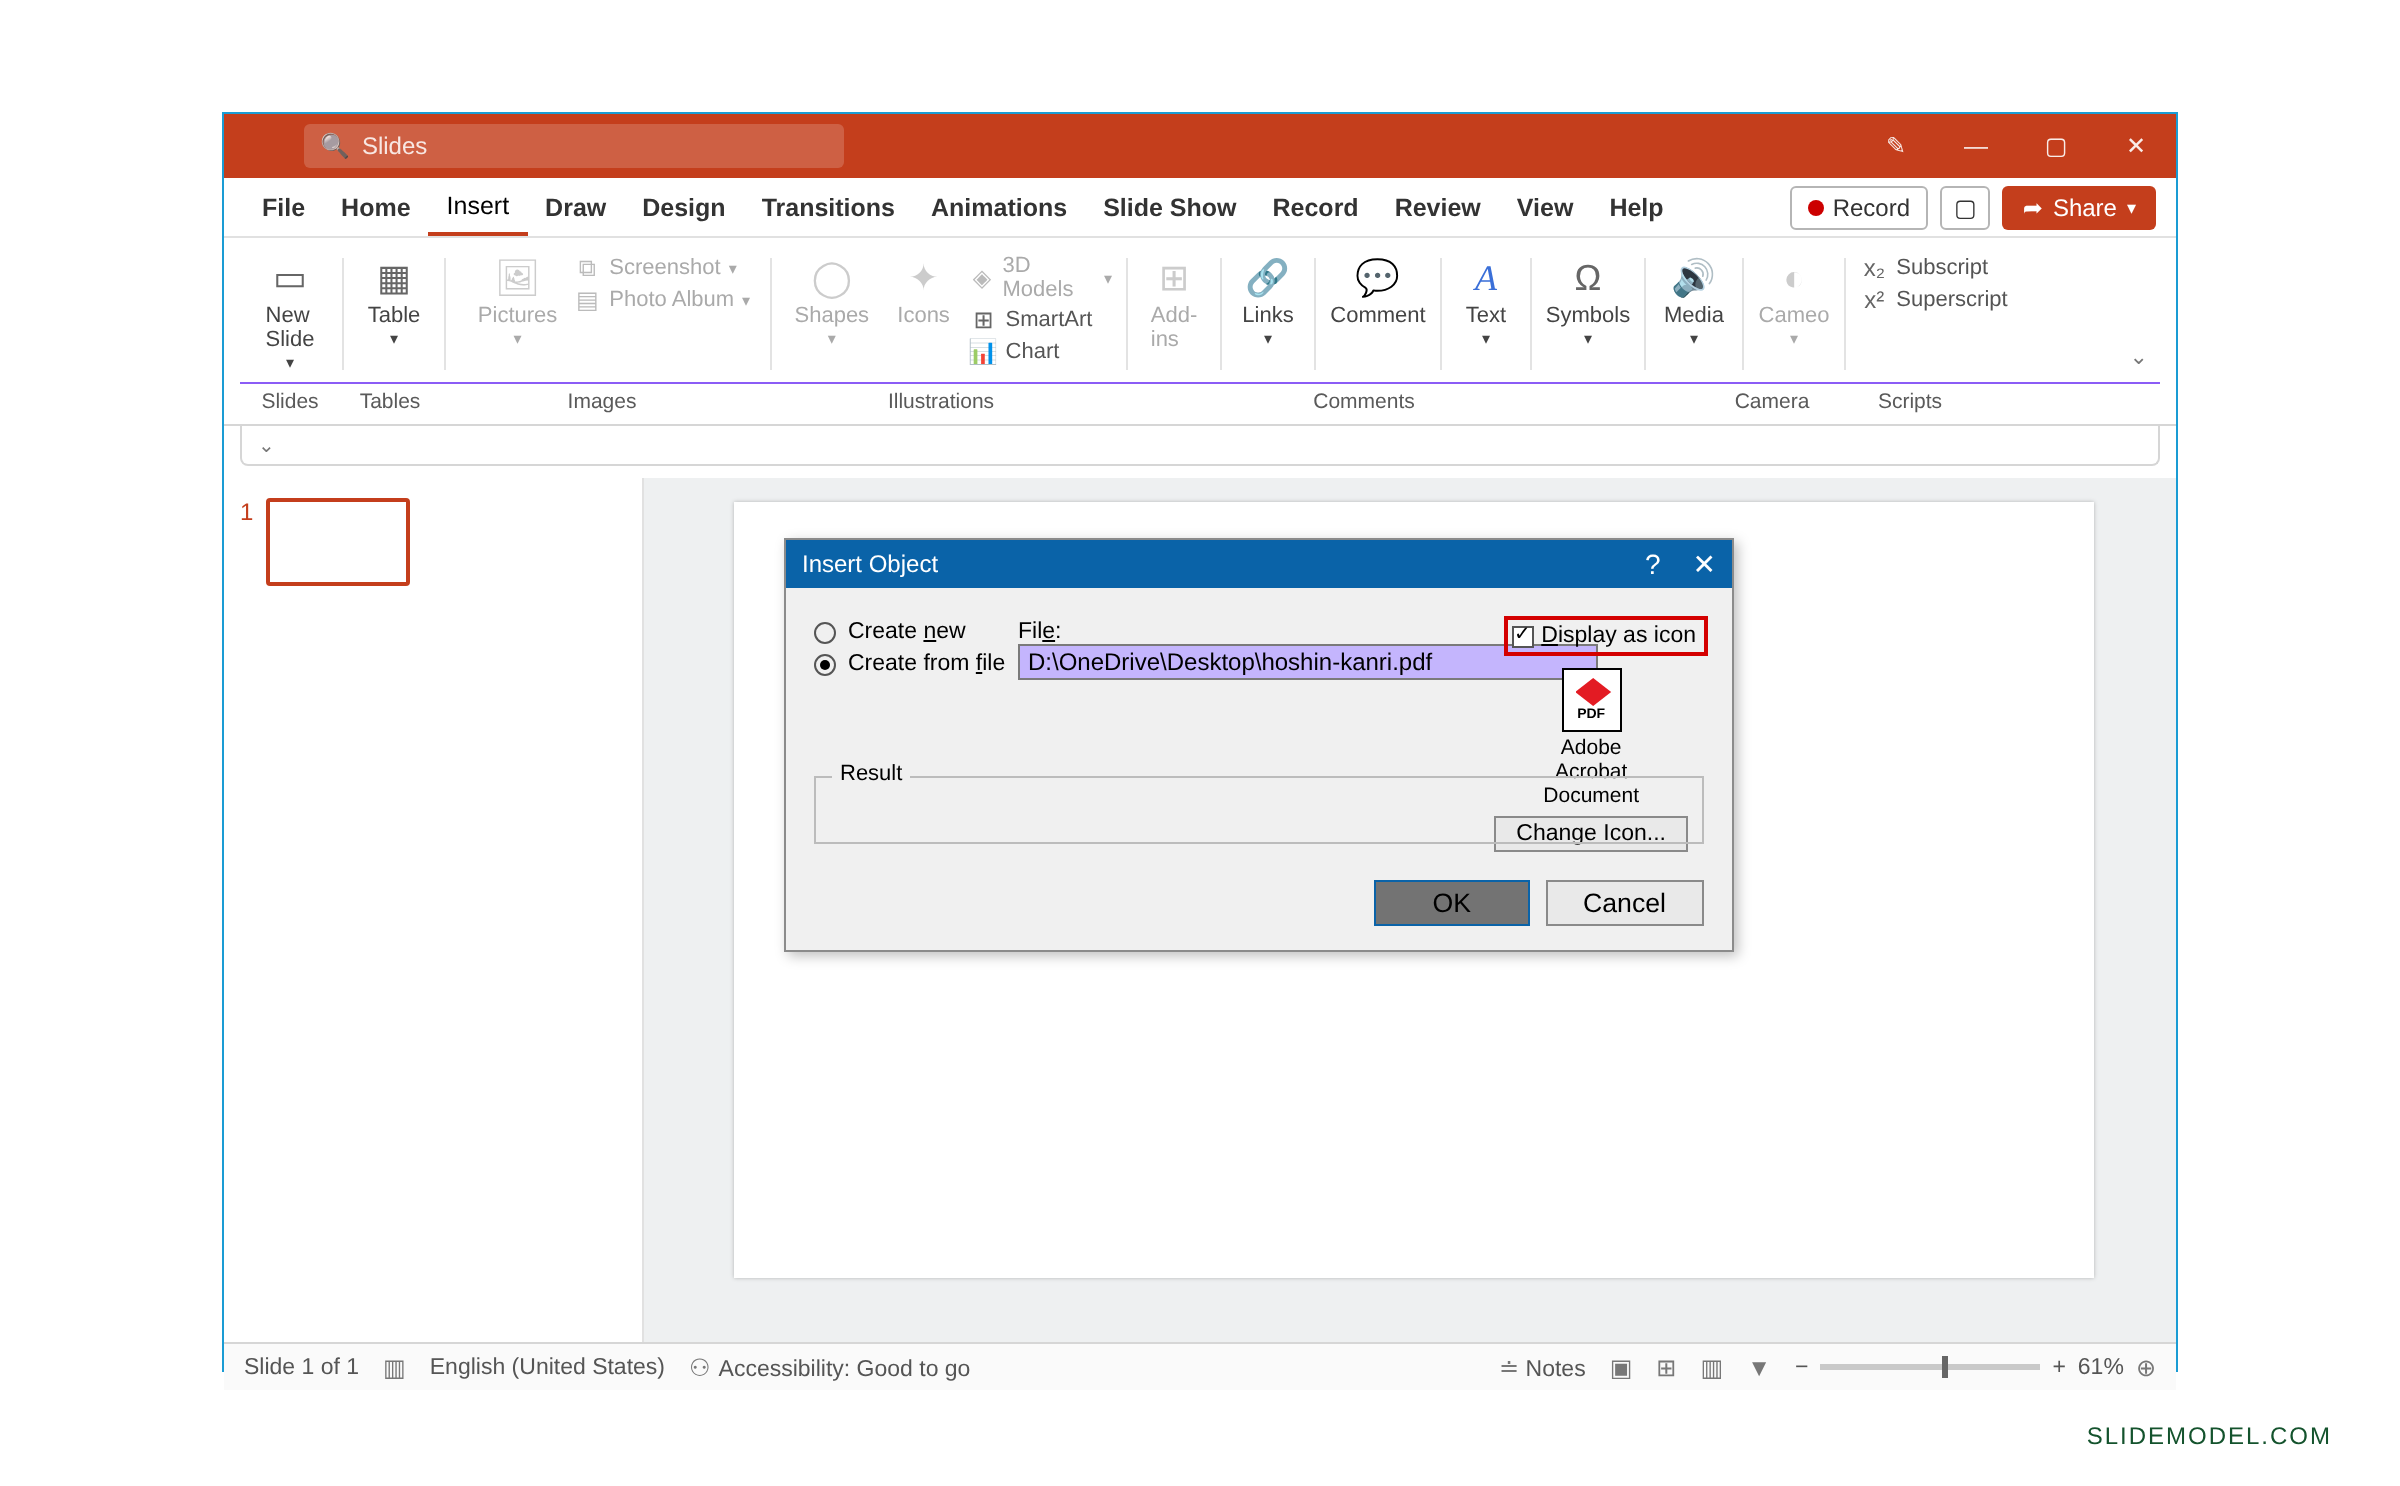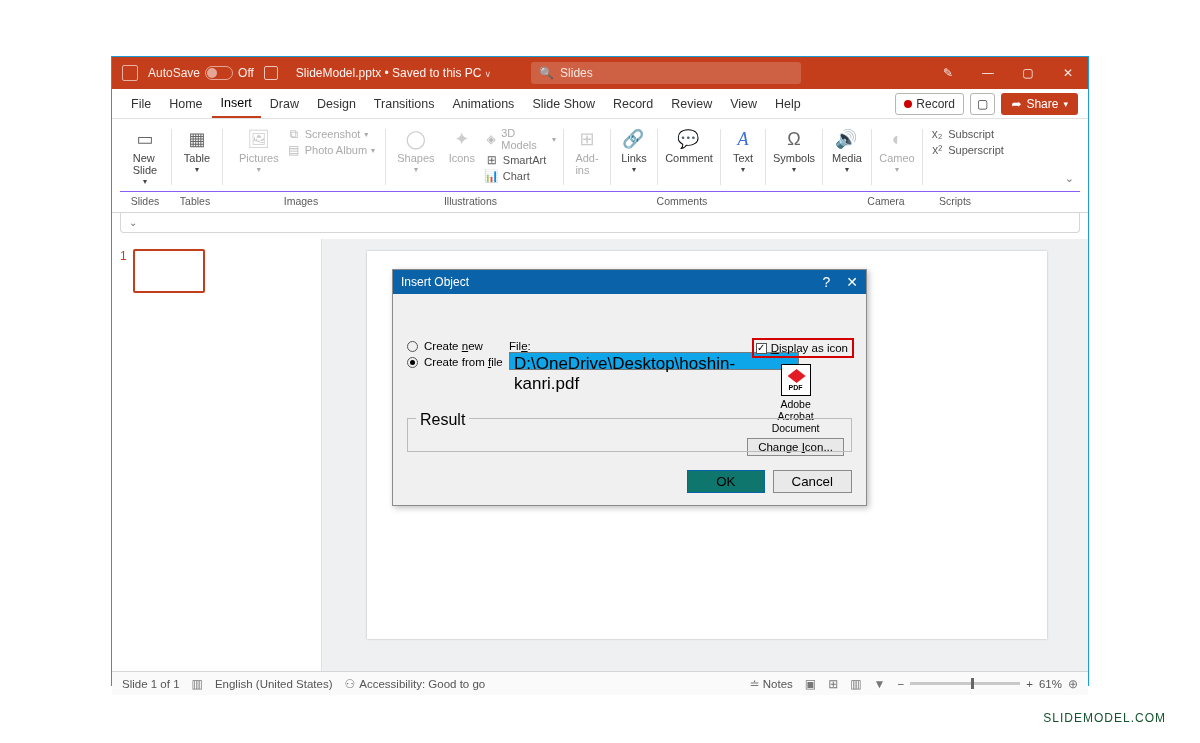--- a/index.html
+++ b/index.html
@@ -10,21 +10,21 @@
 .autosave { display: flex; align-items: center; gap: 5px; opacity: .9; }
 .autosave .toggle { width: 28px; height: 14px; border: 1px solid rgba(255,255,255,.6); border-radius: 8px; position: relative; }
 .autosave .toggle::after { content:""; position:absolute; width:10px; height:10px; border-radius:50%; background:rgba(255,255,255,.6); top:1px; left:1px; }
 .save-icon { width:14px; height:14px; border:1px solid rgba(255,255,255,.7); border-radius:2px; position:relative; }
 .titlebar .docname { margin-left: 8px; opacity: .95; }
 .chev { font-size: 9px; margin-left: 3px; opacity:.8; }
 .searchbox { margin-left: 40px; width: 270px; height: 22px; background: rgba(255,255,255,.18); border-radius: 3px; display:flex; align-items:center; padding: 0 8px; color: rgba(255,255,255,.85); font-size: 12px; gap:6px;}
 .winbtns { margin-left: auto; display:flex; }
 .winbtns div { width: 40px; height: 32px; display:flex; align-items:center; justify-content:center; color: rgba(255,255,255,.9); font-size: 12px; }
 .menubar { height: 30px; display:flex; align-items:center; padding: 0 10px; border-bottom: 1px solid #e1e1e1; font-size: 12.5px; color:#333; background:#fff;}
-.menubar .tab { padding: 0 9px; height: 100%; display:flex; align-items:center; cursor:pointer; }
+.menubar .tab { padding: 0 9px; height: 100%; display:flex; align-items:center; cursor:pointer;font-weight:bold; }
 .menubar .tab.active { border-bottom: 2px solid #c43e1c; color:#000; font-weight:500;}
 .menubar .right { margin-left:auto; display:flex; gap:6px; align-items:center;}
 .btn-sm { border:1px solid #b5b5b5; border-radius:3px; padding: 3px 8px; font-size:12px; display:flex; align-items:center; gap:4px; background:#fff;}
 .btn-share { background:#c43e1c; color:#fff; border:none; padding:4px 10px; border-radius:3px; font-size:12px; display:flex; align-items:center; gap:5px;}
 .ribbon { background:#fff; border-bottom:1px solid #d6d6d6; padding: 4px 8px 0 8px; }
 .ribbon-row { display:flex; }
 .rgroup { display:flex; flex-direction:column; align-items:center; padding: 2px 6px; border-right: none; }
 .rgroup .items { display:flex; align-items:flex-start; gap: 2px; }
 .rbtn { display:flex; flex-direction:column; align-items:center; justify-content:flex-start; padding: 3px 6px; font-size: 11px; color:#444; min-width: 42px; }
 .rbtn.dim { color:#aaa; }
@@ -48,62 +48,52 @@
 .statusbar { height: 24px; border-top:1px solid #d6d6d6; display:flex; align-items:center; font-size:11.5px; color:#555; padding: 0 10px; gap:12px; background:#fafafa;}
 .statusbar .spacer { flex:1;}
 .statusbar .ico { color:#777; font-size:12px;}
 .zoom { display:flex; align-items:center; gap:6px;}
 .zoom .track { width:110px; height:3px; background:#c9c9c9; position:relative;}
 .zoom .track::after{content:"";position:absolute; width:3px; height:11px; background:#666; top:-4px; left:55%;}
 
 .dialog { position:absolute; top: 30px; left: 70px; width: 475px; background:#f0f0f0; border:1px solid #8b8b8b; box-shadow: 2px 2px 6px rgba(0,0,0,.25); font-size: 11.5px; color:#000;}
 .dlg-title { background:#0a63a8; color:#fff; height: 24px; display:flex; align-items:center; padding: 0 8px; font-size:12px;}
 .dlg-title .r { margin-left:auto; display:flex; gap:16px; font-size:14px;}
-.dlg-body { padding: 16px 14px 10px 14px; position:relative;margin-top:30px;}
+.dlg-body { padding: 16px 14px 10px 14px; position:relative;}
 .radio-row { display:flex; align-items:center; gap:6px; margin-bottom:4px;}
 .radio { width:11px; height:11px; border:1px solid #555; border-radius:50%; display:inline-flex; align-items:center; justify-content:center;}
 .radio.checked::after{content:"";width:5px;height:5px;background:#000;border-radius:50%;}
 .u { text-decoration: underline; }
-.filefield { display:inline-block; width: 290px; height:18px; border:1px solid #7a7a7a; background:#0ea5e9; padding:1px 4px; font-size:17px; vertical-align:top;}
+.filefield { display:inline-block; width: 290px; height:18px; border:1px solid #7a7a7a; background:#c4b5fd; padding:1px 4px; font-size:12px; vertical-align:top;}
 .dlg-btn { border:1px solid #8a8a8a; background:#e9e9e9; padding: 2px 10px; font-size:11.5px;}
 .checkbox { width:11px; height:11px; border:1px solid #555; display:inline-flex; align-items:center; justify-content:center; background:#fff; vertical-align:middle;}
 .checkbox.checked::after{content:"✓"; font-size:10px; line-height:10px;}
 .dai-box { position:absolute; top: 14px; right: 12px; border:2px solid #d40000; padding: 2px 4px 2px 2px; display:flex; align-items:center; gap:4px;}
 .icon-col { position:absolute; top: 40px; right: 22px; text-align:center; font-size:10.5px; line-height:12px;}
 .pdf-ico { width:30px; height:32px; border:1px solid #000; background:#fff; margin:0 auto 2px auto; position:relative;}
 .pdf-ico::before{content:""; position:absolute; top:4px; left:6px; width:18px; height:14px; background:#e31b23; clip-path: polygon(50% 0, 100% 50%, 50% 100%, 0 50%);}
 .pdf-ico::after{content:"PDF"; position:absolute; bottom:1px; left:0; right:0; text-align:center; font-size:7px; font-weight:bold;}
 .result-box { border:1px solid #bcbcbc; margin-top: 46px; padding: 14px 10px 18px 10px; position:relative;}
-.result-box .legend { position:absolute; top:-8px; left:8px; background:#f0f0f0; padding:0 4px; font-size:16px;}
+.result-box .legend { position:absolute; top:-8px; left:8px; background:#f0f0f0; padding:0 4px; font-size:11px;}
 .result-row { display:flex; gap:14px; align-items:flex-start;}
 .doc-ico { width:32px; height:30px; border:1px solid #9cb8d4; background:#fff; position:relative; flex-shrink:0; margin-top:4px;}
 .doc-ico::after{content:"";position:absolute;left:4px;right:4px;top:16px;height:8px;background:linear-gradient(90deg,#4a90d9 2px,transparent 2px) 0 0/4px 8px;}
 .doc-ico::before{content:"";position:absolute;left:5px;top:4px;width:10px;height:8px;border:1px solid #6aa0d8;}
 .dlg-foot { display:flex; justify-content:flex-end; gap:8px; padding: 8px 14px 12px 0;}
-.dlg-foot .ok { border:1px solid #0a63a8; padding: 3px 28px; background:#0f766e;}
+.dlg-foot .ok { border:1px solid #0a63a8; padding: 3px 28px; background:#737373;}
 .dlg-foot .cancel { border:1px solid #8a8a8a; padding: 3px 18px; background:#e9e9e9;}
 .watermark { position:absolute; bottom: 18px; right: 34px; font-size: 12px; letter-spacing: 1px; color:#14532d;}
 .sep { width:1px; background:#e3e3e3; align-self:stretch; margin: 6px 1px;}
 </style>
 </head>
 <body>
 
 <div class="app-frame">
 
   <div class="titlebar">
-    <div class="left">
-      <span style="width:16px;height:16px;border:1px solid rgba(255,255,255,.6);border-radius:2px;display:inline-block"></span>
-      <div class="autosave">
-        <span>AutoSave</span>
-        <span class="toggle"></span>
-        <span>Off</span>
-      </div>
-      <span class="save-icon"></span>
-      <span class="docname"><span>SlideModel.pptx</span> • <span>Saved to this PC</span><span class="chev">∨</span></span>
-    </div>
     <div class="searchbox">
       <span>🔍</span>
       <span>Slides</span>
     </div>
     <div class="winbtns">
       <div>✎</div>
       <div>—</div>
       <div>▢</div>
       <div>✕</div>
     </div>

